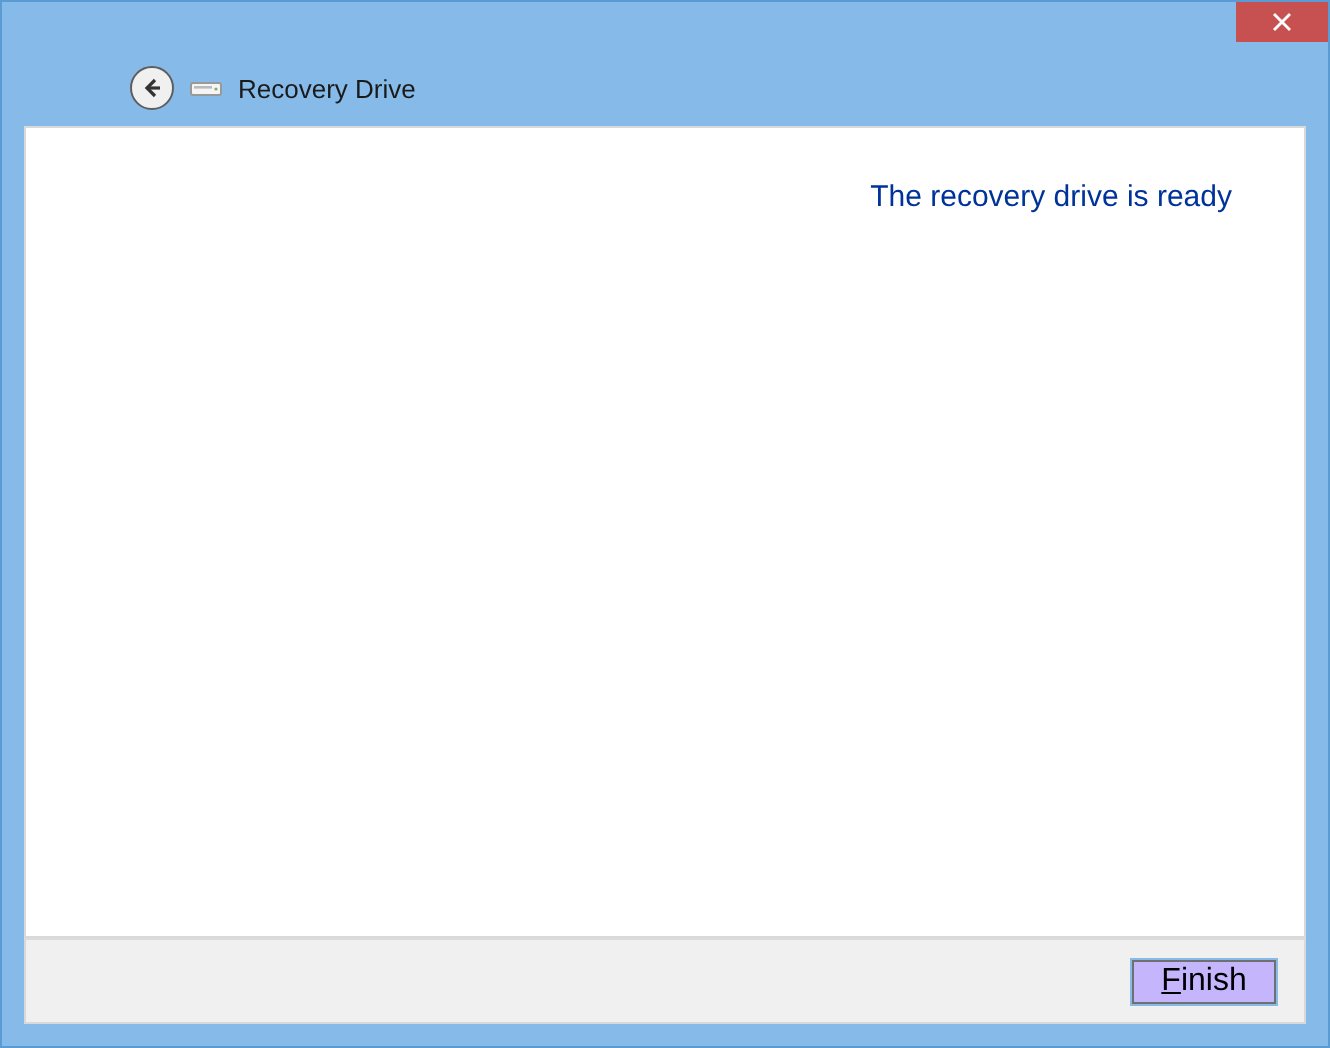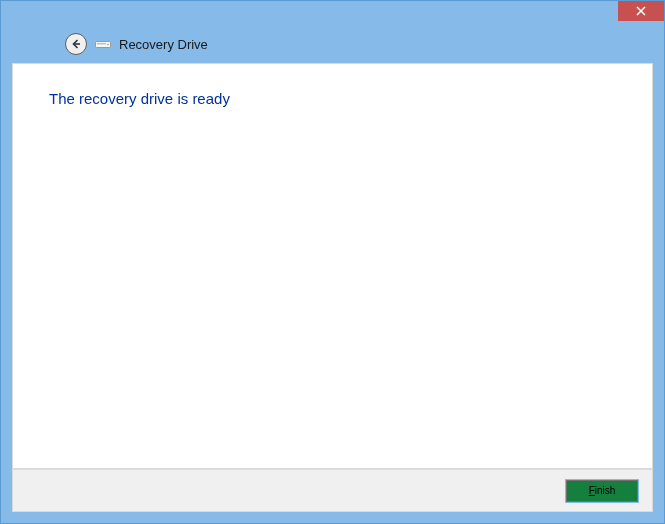--- a/index.html
+++ b/index.html
@@ -62,20 +62,21 @@
       font-weight: 400;
     }
     .content-area {
       position: absolute;
       left: 11px;
       right: 11px;
       top: 62px;
       bottom: 54px;
       background: #ffffff;
       border: 1px solid #d9d9d9;
+      text-align: right;
     }
     .content-inner {
       padding: 26px 36px;
     }
     .main-heading {
       font-size: 15px;
       color: #003399;
       font-weight: 400;
     }
     .footer {
@@ -88,24 +89,24 @@
       border: 1px solid #d9d9d9;
       border-top: 1px solid #dcdcdc;
       display: flex;
       justify-content: flex-end;
       align-items: center;
       padding-right: 14px;
     }
     .finish-btn {
       min-width: 72px;
       height: 22px;
-      background: #15803d;
+      background: #c4b5fd;
       border: 1px solid #707070;
       font-family: "Segoe UI", Tahoma, sans-serif;
-      font-size: 10px;
+      font-size: 16px;
       padding: 0 12px;
       cursor: pointer;
       box-shadow: 0 0 0 1px #86bae8;
     }
     .finish-btn .ul { text-decoration: underline; }
   </style>
 </head>
 <body>
 
 <div class="window">

